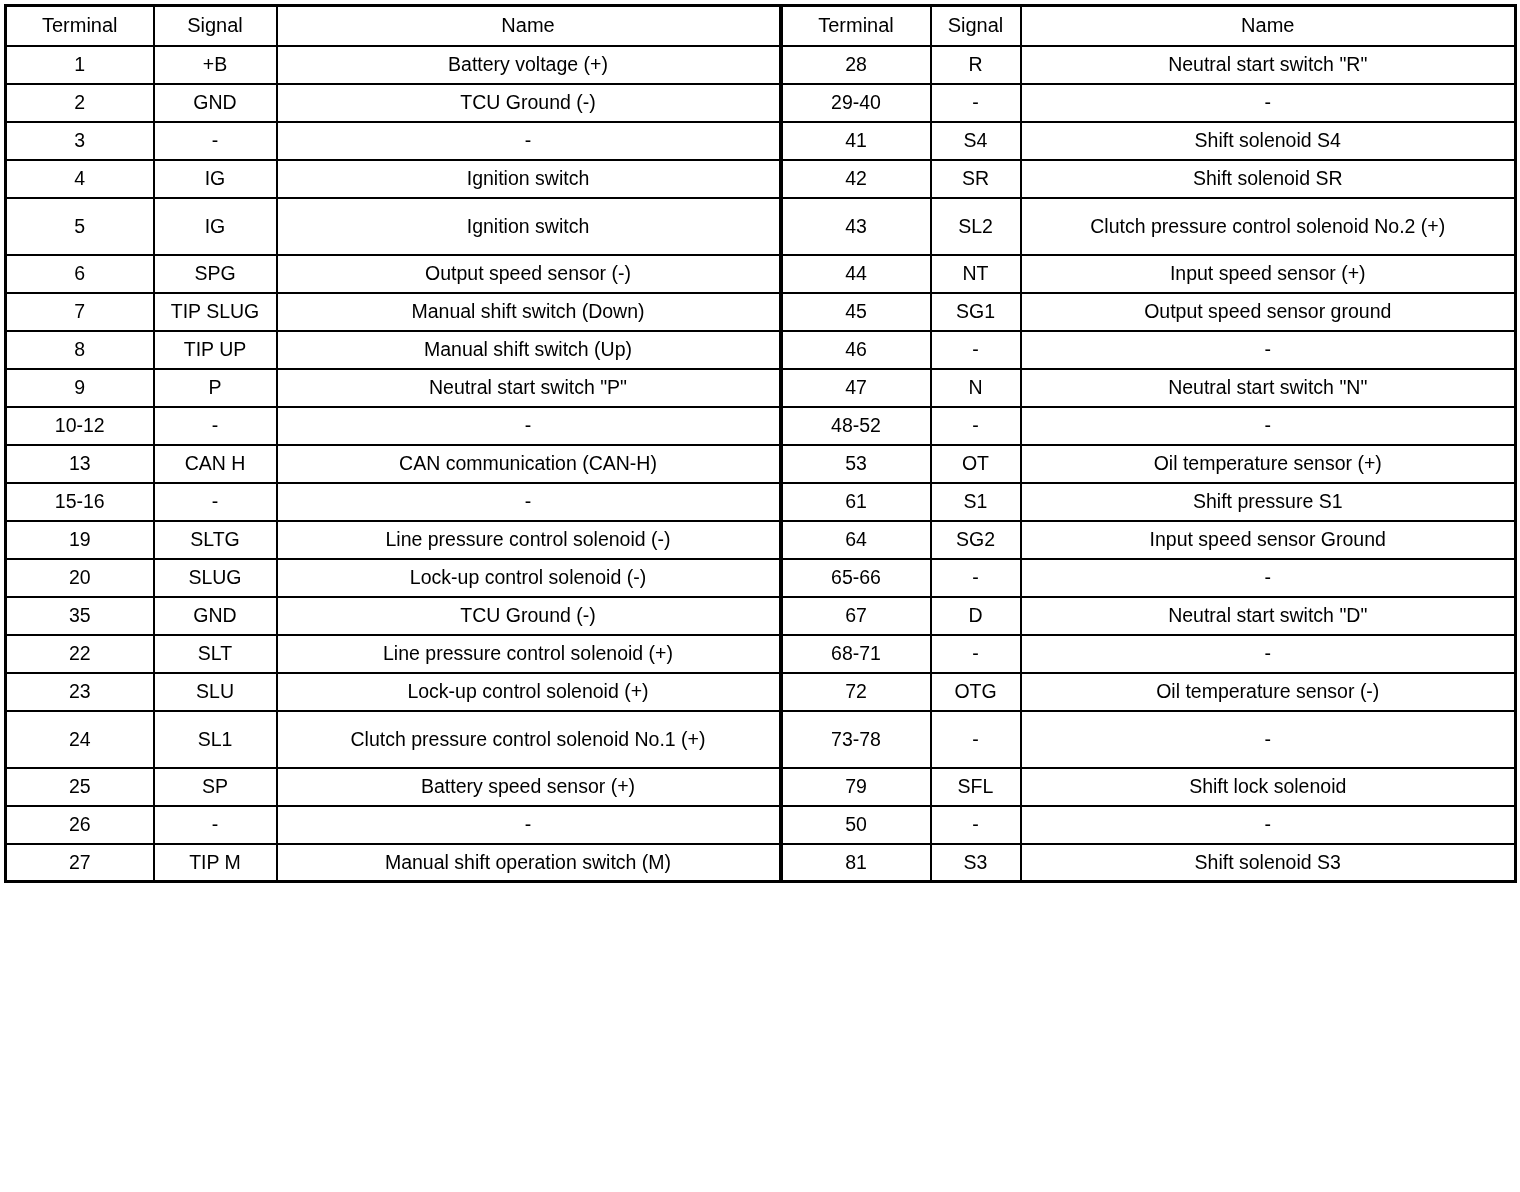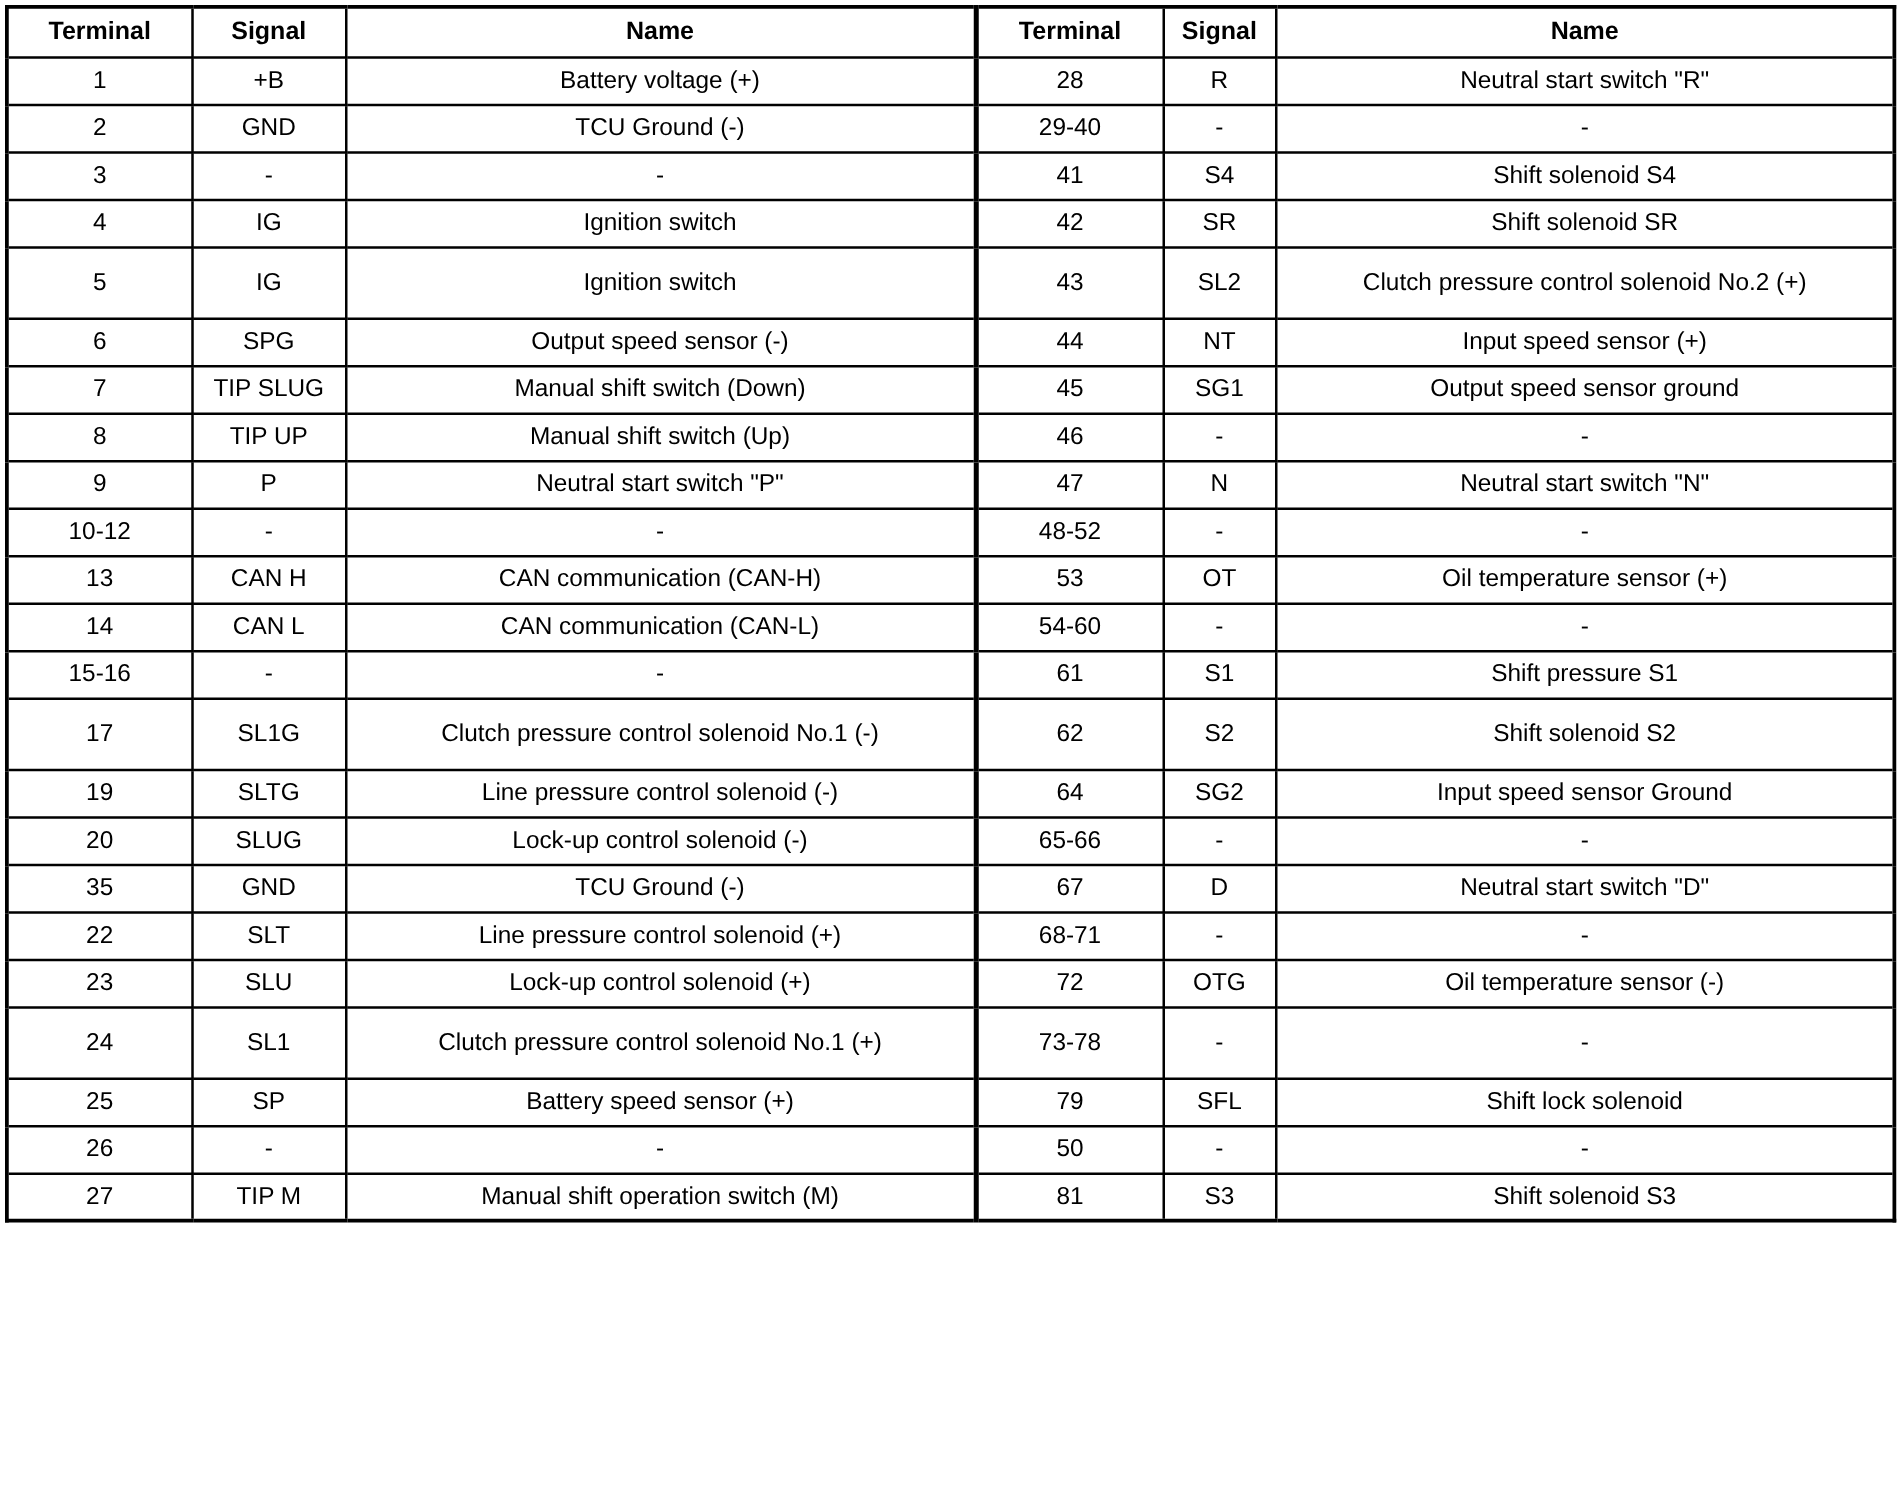--- a/index.html
+++ b/index.html
@@ -37,21 +37,21 @@
     vertical-align: middle;
     font-size: 19.5px;
     line-height: 1.28;
     padding: 3px 4px;
     height: 38px;
     box-sizing: border-box;
     overflow: hidden;
     white-space: normal;
   }
   table.terminal-table th {
-    font-weight: bold;
+    font-weight: normal;
     font-size: 20px;
     height: 40px;
     text-align: center;
   }
   table.terminal-table td.tall {
     height: 57px;
   }
   
   table.terminal-table th.split,
   table.terminal-table td.split {
@@ -178,42 +178,26 @@
         </tr>
         <tr>
           <td>13</td>
           <td>CAN H</td>
           <td>CAN communication (CAN-H)</td>
           <td class="split">53</td>
           <td>OT</td>
           <td>Oil temperature sensor (+)</td>
         </tr>
         <tr>
-          <td>14</td>
-          <td>CAN L</td>
-          <td>CAN communication (CAN-L)</td>
-          <td class="split">54-60</td>
-          <td>-</td>
-          <td>-</td>
-        </tr>
-        <tr>
           <td>15-16</td>
           <td>-</td>
           <td>-</td>
           <td class="split">61</td>
           <td>S1</td>
           <td>Shift pressure S1</td>
-        </tr>
-        <tr>
-          <td class="tall">17</td>
-          <td class="tall">SL1G</td>
-          <td class="tall">Clutch pressure control solenoid No.1 (-)</td>
-          <td class="split tall">62</td>
-          <td class="tall">S2</td>
-          <td class="tall">Shift solenoid S2</td>
         </tr>
         <tr>
           <td>19</td>
           <td>SLTG</td>
           <td>Line pressure control solenoid (-)</td>
           <td class="split">64</td>
           <td>SG2</td>
           <td>Input speed sensor Ground</td>
         </tr>
         <tr>

